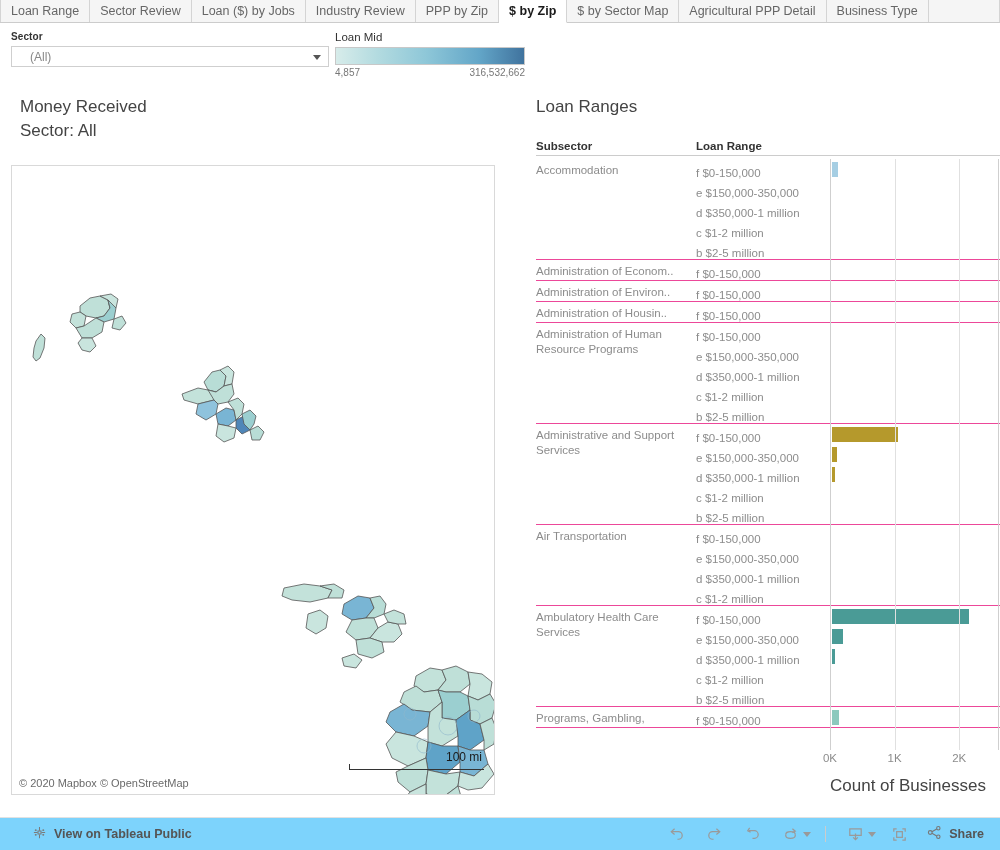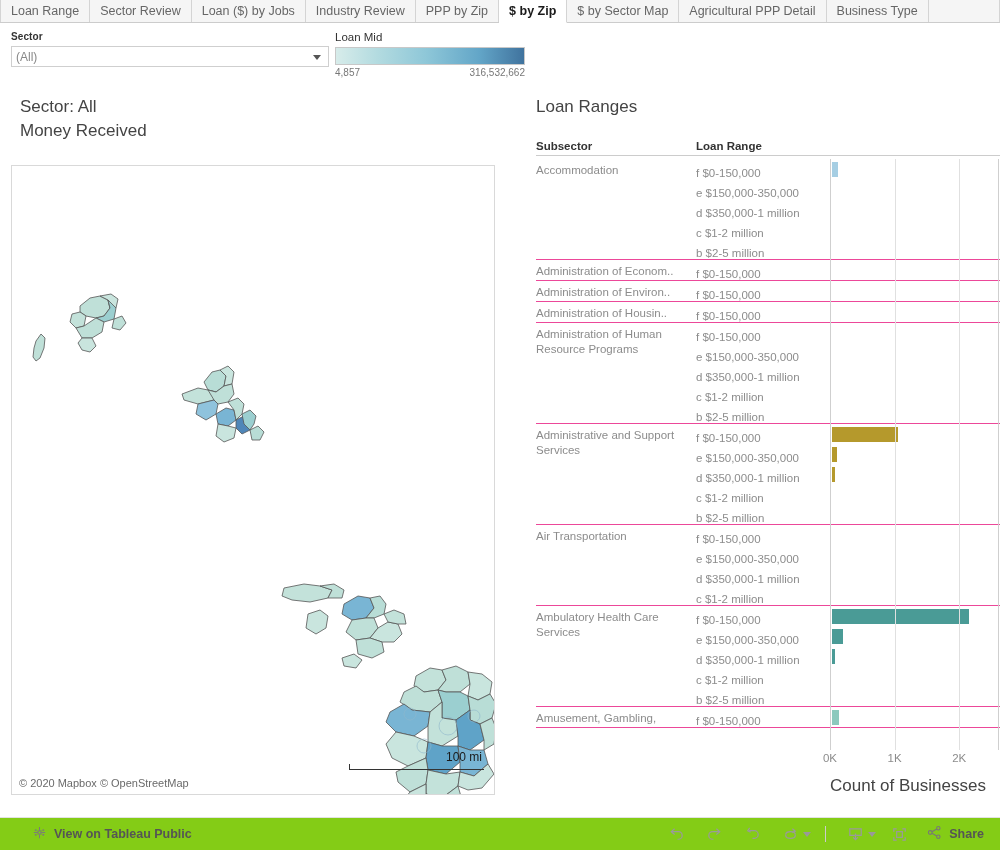--- a/index.html
+++ b/index.html
@@ -51,21 +51,21 @@
   .filter-label {
     font-size: 10px; font-weight: bold; color: #333333;
     margin-bottom: 4px; letter-spacing: .1px;
   }
   .filter-select {
     position: relative;
     height: 21px;
     border: 1px solid #cfcfcf;
     background: #ffffff;
     display: flex; align-items: center;
-    padding: 0 4px;
+    padding: 0 18px;
     font-size: 12px; color: #888888;
     cursor: pointer;
   }
   .filter-caret {
     position: absolute; right: 7px; top: 50%;
     width: 0; height: 0; margin-top: -2px;
     border-left: 4.5px solid transparent;
     border-right: 4.5px solid transparent;
     border-top: 5px solid #555555;
   }
@@ -187,21 +187,21 @@
   .axis-caption {
     position: absolute; left: 280px; top: 775px; width: 200px;
     text-align: center;
     font-size: 17px; color: #444444; font-weight: normal;
   }
 
   
   .bottombar {
     position: absolute; left: 0; bottom: 0;
     width: 1000px; height: 33px;
-    background: #84cc16;
+    background: #7dd3fc;
     border-top: 1px solid #e2e2e2;
     display: flex; align-items: center;
   }
   .tp-link {
     display: flex; align-items: center; gap: 7px;
     margin-left: 32px; font-size: 12.5px; color: #555555;
     font-weight: bold; cursor: pointer;
   }
   .bb-right {
     margin-left: auto; margin-right: 16px;
@@ -263,22 +263,22 @@
       <span>316,532,662</span>
     </div>
   </div>
 
 </div>
 
 <div class="main">
 
   <div class="map-panel">
     <div class="map-title">
+      <span class="l2">Money Received</span>
       <span class="l2">Sector: All</span>
-      <span class="l2">Money Received</span>
     </div>
 
     <div class="map-frame">
       <svg class="map-svg" width="484" height="630" viewBox="0 0 484 630">
         <g stroke="#555555" stroke-width="0.8" stroke-linejoin="round">
 
           <path d="M24 175 L29 168 L33 172 L32 182 L28 192 L24 195 L21 191 L22 182 Z" fill="#bfe0d8"></path>
 
           <path d="M68 140 L78 132 L88 130 L96 134 L98 142 L92 150 L84 152 L74 150 L68 146 Z" fill="#bfe0d8"></path>
           <path d="M88 130 L99 128 L106 133 L104 142 L98 142 L96 134 Z" fill="#c9e5de"></path>
@@ -516,21 +516,21 @@
               <div class="c-rng">c $1-2 million</div>
               <div class="c-bar"></div>
             </div>
             <div class="rw">
               <div class="c-rng">b $2-5 million</div>
               <div class="c-bar"></div>
             </div>
           </div>
         </div>
         <div class="grp">
-          <div class="c-sub">Amusement, Gambling,</div>
+          <div class="c-sub">Programs, Gambling,</div>
           <div class="c-rows">
             <div class="rw">
               <div class="c-rng">f $0-150,000</div>
               <div class="c-bar">
                 <div class="bar" style="width: 6.97846px; background: rgb(140, 201, 189);"></div>
               </div>
             </div>
           </div>
         </div>
       </div>

